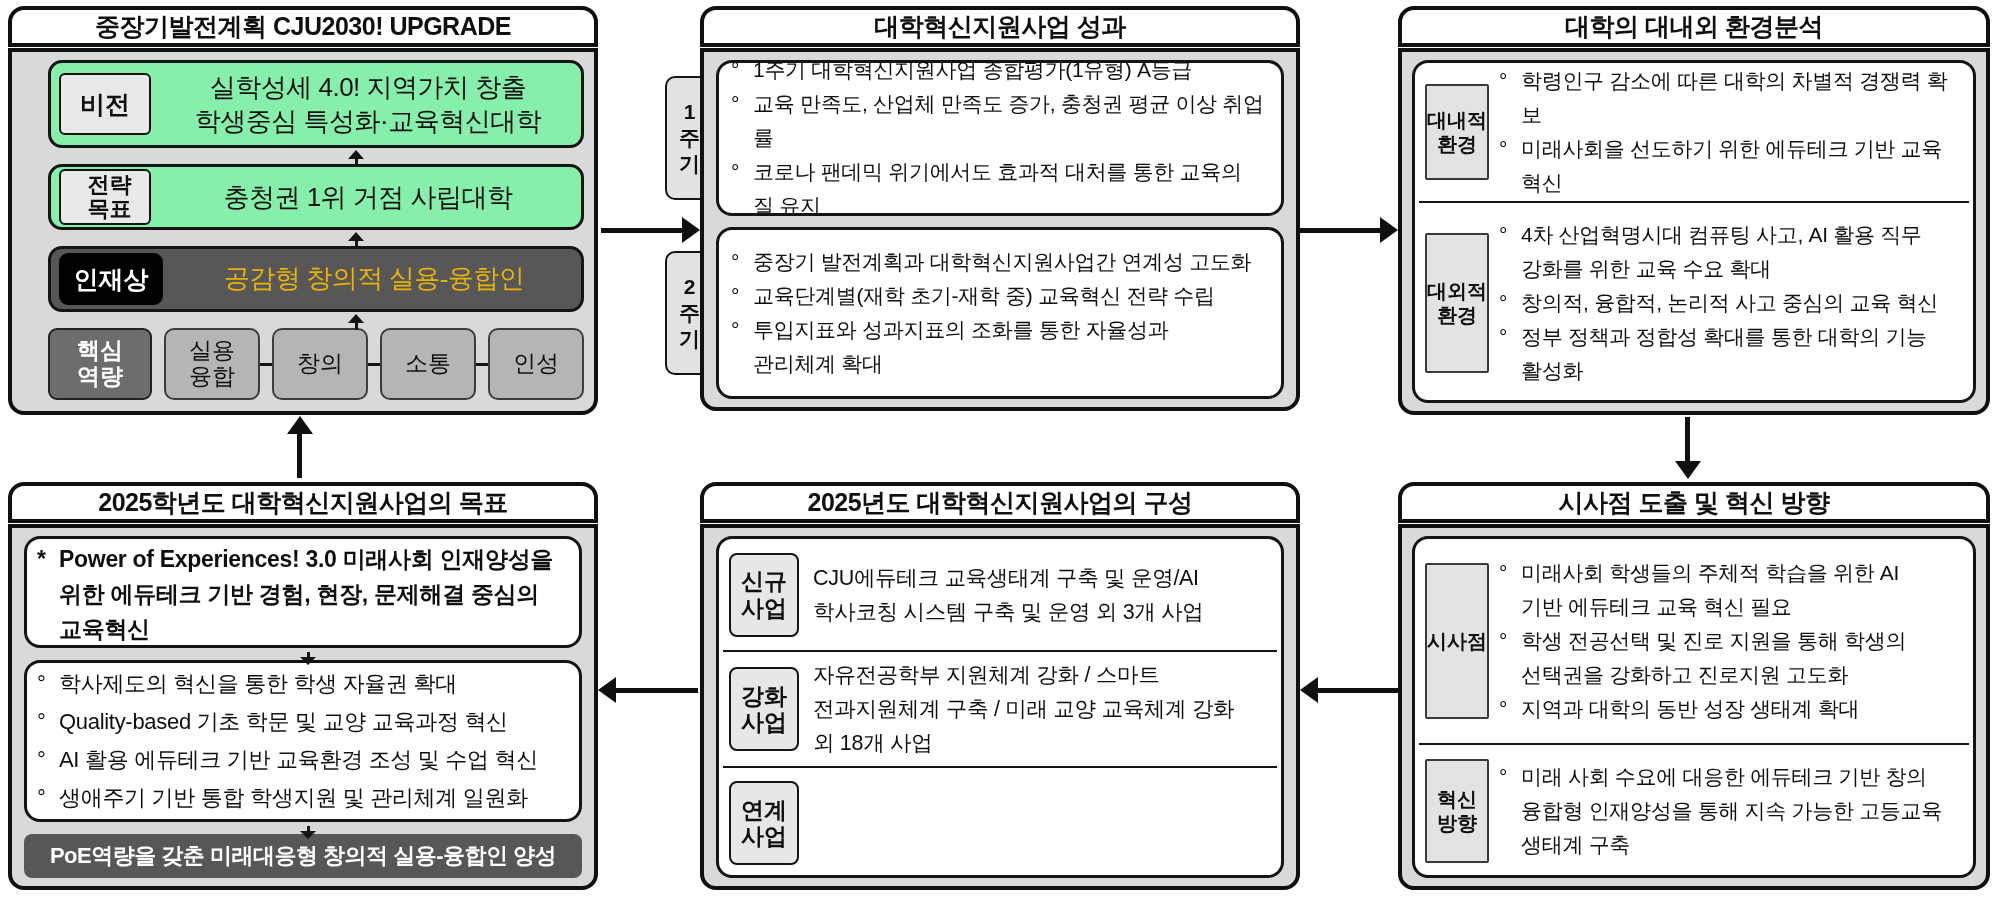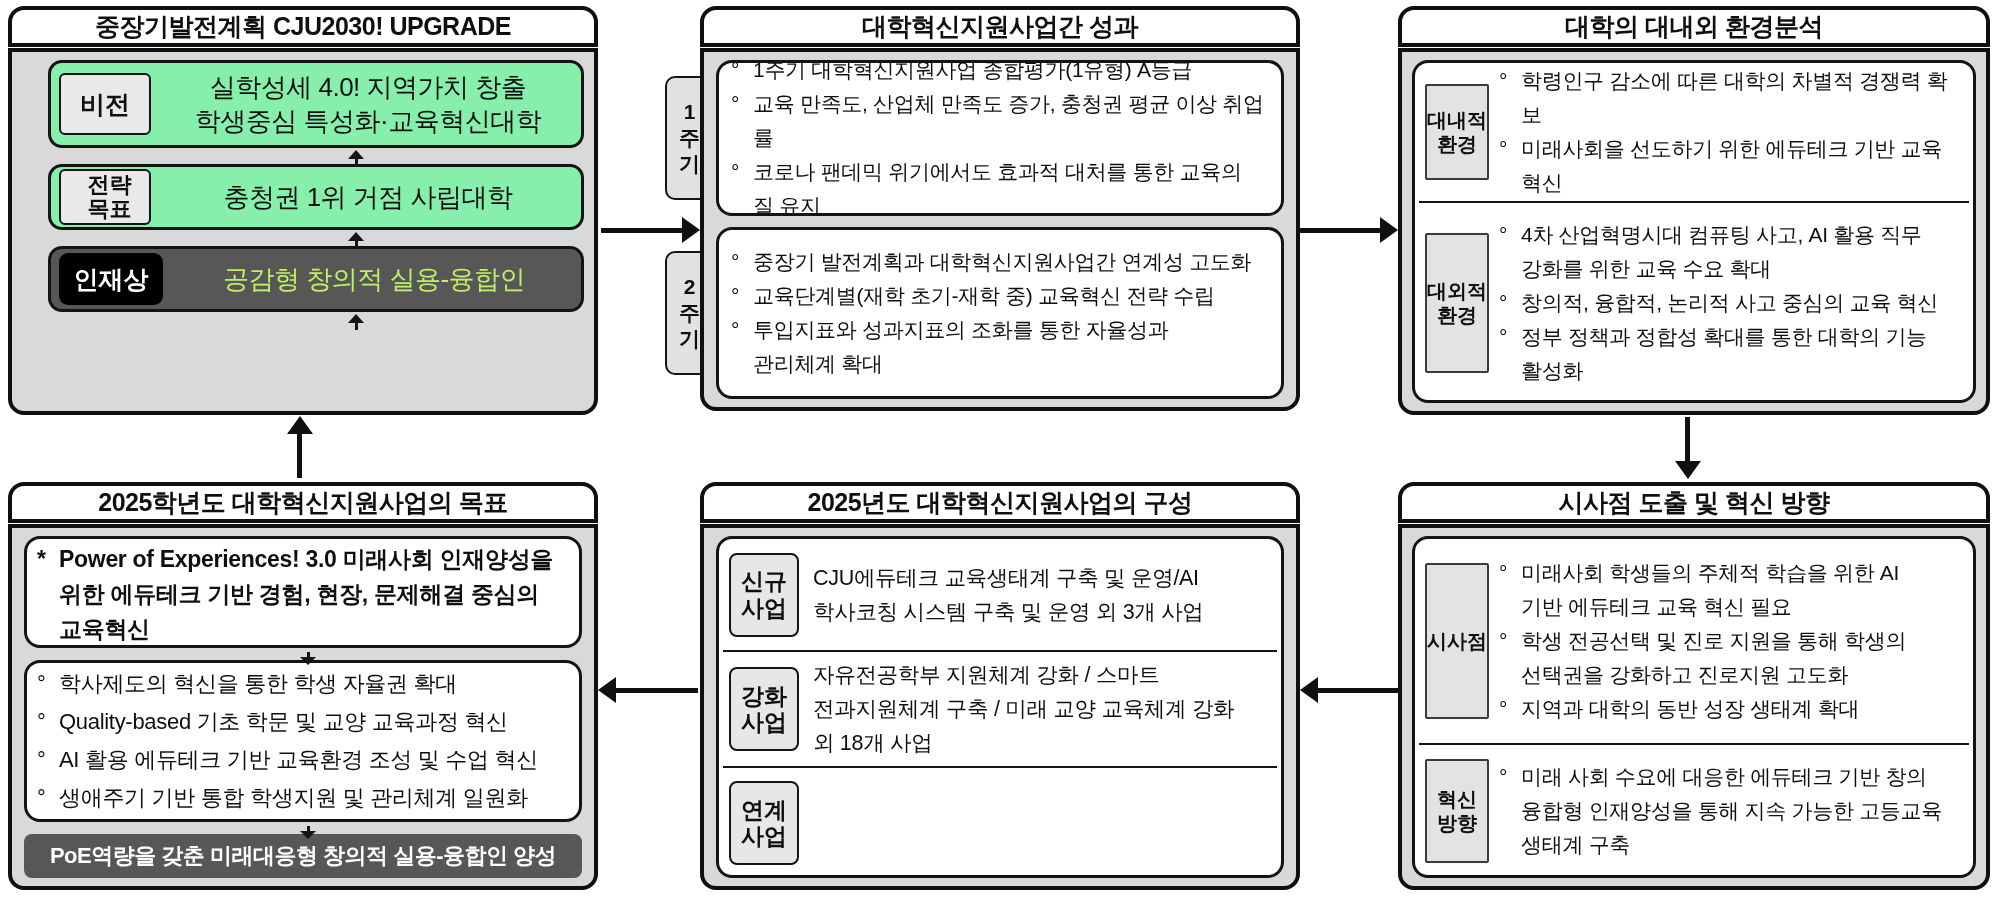--- a/index.html
+++ b/index.html
@@ -14,21 +14,21 @@
   
   #plan-body{padding:8px 10px 8px 36px;}
   .prow{position:relative;background:#86efac;border:3px solid #141414;border-radius:14px;
         display:flex;align-items:center;padding:0 8px;margin-bottom:16px;}
   .prow.dark{background:#575757;}
   .plabel{background:#e9e9e9;border:2.5px solid #141414;border-radius:6px;font-weight:bold;
           display:flex;align-items:center;justify-content:center;text-align:center;
           white-space:pre-line;margin-right:12px;flex:none;}
   .plabel.black{background:#000;color:#fff;border:none;border-radius:9px;}
   .ptext{flex:1;text-align:center;font-size:26px;line-height:34px;white-space:pre-line;letter-spacing:-0.5px;}
-  .prow.dark .ptext{color:#bef264;}
+  .prow.dark .ptext{color:#eab308;font-family:Liberation Serif, serif;}
   .comprow{display:flex;align-items:center;height:72px;}
   .core{flex:none;width:104px;height:72px;background:#6d6d6d;color:#fff;font-weight:bold;font-size:23px;
         line-height:1.12;border:2.5px solid #232323;border-radius:9px;display:flex;align-items:center;
         justify-content:center;text-align:center;white-space:pre-line;}
   .cspacer{flex:none;width:12px;}
   .comp{flex:1;height:72px;background:#b5b5b5;border:2.5px solid #3d3d3d;border-radius:10px;
         display:flex;align-items:center;justify-content:center;text-align:center;font-size:23px;
         line-height:1.12;white-space:pre-line;}
   .conn{flex:none;width:12px;height:3px;background:#141414;}
   
@@ -100,35 +100,48 @@
     </div>
     <div class="prow" style="height:66px;">
       <div class="plabel" style="width:92px;height:56px;font-size:22px;line-height:1.1;padding-left:9px;">전략
 목표</div>
       <div class="ptext">충청권 1위 거점 사립대학</div>
     </div>
     <div class="prow dark" style="height:66px;">
       <div class="plabel black" style="width:104px;height:52px;font-size:25px;">인재상</div>
       <div class="ptext">공감형 창의적 실용-융합인</div>
     </div>
+    <div class="comprow">
+      <div class="core">핵심
+역량</div>
+      <div class="cspacer"></div>
+      <div class="comp">실용
+융합</div>
+      <div class="conn"></div>
+      <div class="comp">창의</div>
+      <div class="conn"></div>
+      <div class="comp">소통</div>
+      <div class="conn"></div>
+      <div class="comp">인성</div>
+    </div>
     <div class="sup" style="left:336px;top:98px;">
         <i class="tri"></i>
         <i class="stem"></i>
       </div>
     <div class="sup" style="left:336px;top:180px;">
         <i class="tri"></i>
         <i class="stem"></i>
       </div>
     <div class="sup" style="left:336px;top:262px;">
         <i class="tri"></i>
         <i class="stem"></i>
       </div>
   </div>
 
-  <div class="btitle" style="left:700px;top:6px;width:600px;height:41px;">대학혁신지원사업간 성과</div>
+  <div class="btitle" style="left:700px;top:6px;width:600px;height:41px;">대학혁신지원사업 성과</div>
   <div class="bbody" id="perf-body" style="left:700px;top:48px;width:600px;height:363px;">
     <div class="wbox" style="height:156px;margin-bottom:11px;">
       <div class="bullet">
           <span class="bm">°</span>
           <span class="bt">1주기 대학혁신지원사업 종합평가(1유형) A등급</span>
         </div>
       <div class="bullet">
           <span class="bm">°</span>
           <span class="bt">교육 만족도, 산업체 만족도 증가, 충청권 평균 이상 취업률</span>
         </div>

